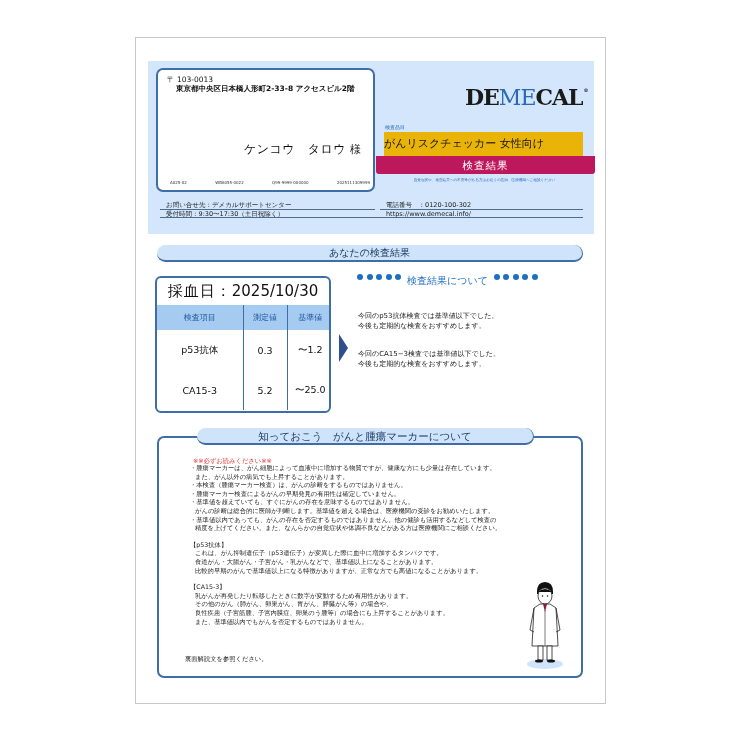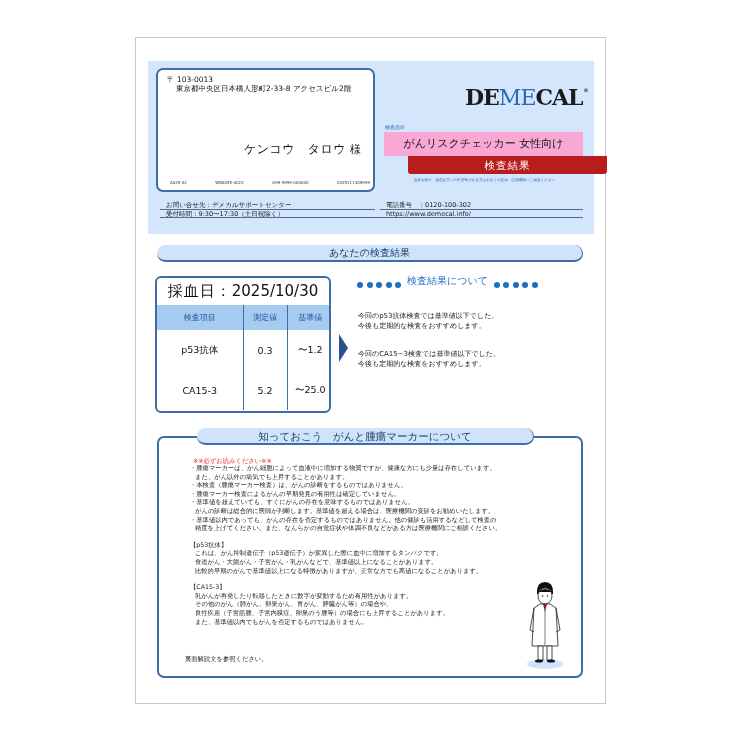--- a/index.html
+++ b/index.html
@@ -14,39 +14,39 @@
   
   .header {
     position: absolute; left: 148px; top: 61px; width: 446px; height: 173px;
     background: #d3e6fb;
   }
   .address-card {
     position: absolute; left: 156px; top: 68px; width: 219px; height: 124px;
     background: #fff; border: 2px solid #3f6ea6; border-radius: 7px;
   }
   .postal { position: absolute; left: 9px; top: 5px; font-size: 7.5px; }
-  .address { position: absolute; left: 18px; top: 14px; width: 198px; font-size: 7.5px; line-height: 10px; }
+  .address { position: absolute; left: 18px; top: 14px; width: 198px; font-size: 7.5px; line-height: 10px; font-weight: bold; }
   .recipient { position: absolute; left: 86px; top: 71px; font-size: 12px; letter-spacing: 0.5px; }
   .recipient .honor { font-size: 11px; margin-left: 4px; }
   .codes { position: absolute; left: 12px; top: 110px; width: 200px; display: flex; justify-content: space-between; font-size: 4px; color: #333; }
 
   .logo {
     position: absolute; left: 465px; top: 84px; font-family: "DejaVu Serif", "Liberation Serif", serif;
     font-size: 22px; font-weight: bold; letter-spacing: -1px; color: #1a1a1a;
   }
   .logo .me { color: #2a69b6; font-weight: normal; }
   .logo .reg { font-size: 5px; vertical-align: top; position: relative; top: 3px; margin-left: 1px; }
 
   .test-label { position: absolute; left: 385px; top: 124px; font-size: 5px; color: #2a69b6; }
   .test-name {
-    position: absolute; left: 384px; top: 132px; width: 199px; height: 24px; background: #f9a8d4;
-    font-size: 11px; text-align: center; line-height: 24px;
+    position: absolute; left: 384px; top: 132px; width: 199px; height: 24px; background: #eab308;
+    font-size: 11px; line-height: 24px;
   }
   .result-banner {
-    position: absolute; left: 408px; top: 156px; width: 199px; height: 18px; background: #b91c1c;
+    position: absolute; left: 376px; top: 156px; width: 219px; height: 18px; background: #be185d;
     border-radius: 0 0 3px 3px; color: #fff; font-size: 10.5px; text-align: center; line-height: 18px; letter-spacing: 1px;
   }
   .notice { position: absolute; left: 385px; top: 178px; width: 199px; font-size: 3.6px; color: #2a69b6; text-align: center; }
 
   .info-lines { position: absolute; left: 160px; top: 200px; width: 423px; }
   .info-row { position: relative; height: 9px; border-bottom: 1px solid #4e6c8f; }
   .info-row .l, .info-row .r { position: absolute; top: 0.5px; font-size: 6.5px; line-height: 8px; color: #222; }
   .info-row .l { left: 6px; }
   .info-row .r { left: 226px; }
   .info-row:first-child { border-bottom: 1px solid #4e6c8f; }
@@ -77,21 +77,21 @@
   table.res th:first-child { border-left: none; }
   table.res td { text-align: center; font-size: 9.5px; height: 40px; border-left: 1px solid #3f6ea6; }
   table.res td:first-child { border-left: none; }
   table.res col.c1 { width: 86px; }
   table.res col.c2 { width: 44px; }
   table.res col.c3 { width: 46px; }
 
   .arrow { position: absolute; left: 339px; top: 334px; width: 0; height: 0;
     border-top: 14px solid transparent; border-bottom: 14px solid transparent; border-left: 9px solid #2d4f8c; }
 
-  .about-title { position: absolute; left: 357px; top: 274px; width: 230px; font-size: 10px; color: #1d6fc2; display: flex; align-items: flex-end; }
+  .about-title { position: absolute; left: 357px; top: 274px; width: 230px; font-size: 10px; color: #1d6fc2; display: flex; align-items: flex-start; }
   .dots { display: inline-flex; gap: 3.5px; }
   .dot { width: 6px; height: 6px; border-radius: 50%; background: #1d6fc2; display: inline-block; }
   .about-title .t { margin: 0 6px; white-space: nowrap; }
   .comment { position: absolute; left: 358px; font-size: 7px; line-height: 9.5px; color: #222; }
   .comment-1 { top: 292px; margin-top: 20px; }
   .comment-2 { top: 350px; }
 
   
   .info-box {
     position: absolute; left: 157px; top: 436px; width: 426px; height: 242px;

